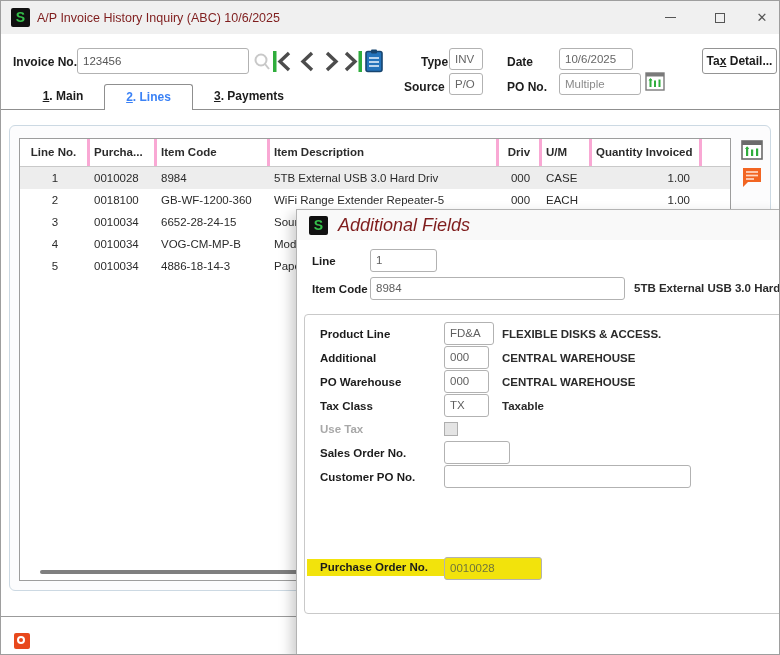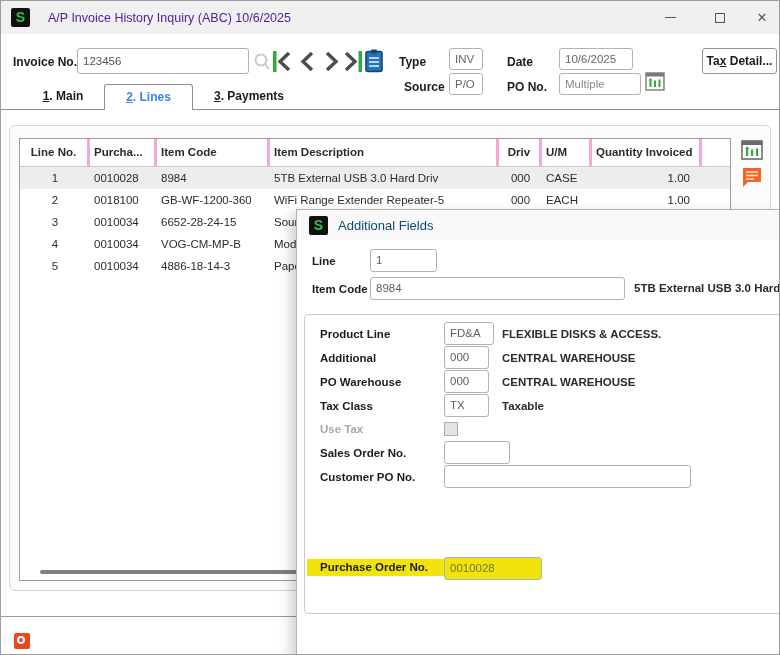--- a/index.html
+++ b/index.html
@@ -7,21 +7,21 @@
   .screen { position: relative; width: 780px; height: 655px; background: #fff;
             border: 1px solid #9e9e9e; overflow: hidden; }
 
   
   .titlebar { position: absolute; left: 0; top: 0; width: 100%; height: 33px;
               background: #f0f0f0; display: flex; align-items: center; }
   .sage-icon { width: 19px; height: 19px; background: #101010; border-radius: 2px;
                color: #35c04a; font-weight: bold; font-size: 14px; text-align: center;
                line-height: 19px; }
   .titlebar .sage-icon { margin-left: 10px; }
-  .win-title { margin-left: 18px; font-size: 12.5px; color: #4c1d95; }
+  .win-title { margin-left: 7px; font-size: 12.5px; color: #7f1d1d; }
   .winbtn { position: absolute; top: 0; width: 34px; height: 33px; display: flex;
             align-items: center; justify-content: center; color: #555; }
   .wb-min { right: 92px; } .wb-max { right: 42px; } .wb-close { right: 0; font-size: 13px; }
   .minbar { width: 11px; height: 1.5px; background: #555; display: block; }
   .maxsq { width: 10px; height: 10px; border: 1.2px solid #555; display: block; }
 
   
   .lbl { position: absolute; font-size: 12px; font-weight: 600; color: #1c1c1c; white-space: nowrap; }
   .field { position: absolute; border: 1px solid #b2b2b2; border-radius: 3px; background: #fff;
            font-size: 11.5px; color: #666; line-height: 20px; padding: 0 5px; height: 22px;
@@ -77,21 +77,21 @@
   .launcher span { position: absolute; left: 2.5px; top: 3px; width: 8px; height: 8px;
                    border: 2.2px solid #fff; border-radius: 50%; display: block; }
 
   
   .dialog { position: absolute; left: 295px; top: 208px; width: 485px; height: 447px;
             background: #fff; border: 1px solid #b3b3b3; z-index: 10; overflow: hidden;
             box-shadow: -5px 5px 12px rgba(0,0,0,.20); }
   .dlg-titlebar { position: absolute; left: 0; top: 0; width: 100%; height: 30px;
                   background: #f9f9f9; display: flex; align-items: center; }
   .dlg-titlebar .sage-icon { margin-left: 12px; }
-  .dlg-title { margin-left: 10px; font-size: 13px; color: #0c4a6e; }
+  .dlg-title { margin-left: 10px; font-size: 18px; color: #7f1d1d; font-style: italic; }
   .dlbl { position: absolute; font-size: 11.5px; font-weight: 600; color: #1c1c1c; white-space: nowrap; }
   .dfield { position: absolute; border: 1px solid #b2b2b2; border-radius: 3px; background: #fff;
             font-size: 11.5px; color: #5f5f5f; line-height: 21px; padding: 0 5px; height: 23px;
             white-space: nowrap; }
   .ddesc { position: absolute; font-size: 11.5px; font-weight: 600; color: #2b2b2b;
            white-space: nowrap; overflow: hidden; }
   .dlg-group { position: absolute; left: 7px; top: 104px; width: 520px; height: 300px;
                border: 1px solid #c9c9c9; border-radius: 4px; }
   .dis-lbl { color: #a8a8a8; }
   .checkbox { position: absolute; left: 147px; top: 212px; width: 14px; height: 14px;
@@ -141,21 +141,21 @@
     <rect x="17.5" y="1" width="3.5" height="21" fill="#2fad3c"></rect>
   </svg>
   <svg class="icon-abs" style="left:364px;top:48px" width="18" height="24" viewBox="0 0 18 24">
     <rect x="1" y="2.5" width="16" height="20" rx="2" fill="#2473bb" stroke="#17456f" stroke-width="1.6"></rect>
     <rect x="6" y="0.5" width="6" height="4" rx="1" fill="#17456f"></rect>
     <line x1="4" y1="9" x2="14" y2="9" stroke="#d7e8f7" stroke-width="1.7"></line>
     <line x1="4" y1="13" x2="14" y2="13" stroke="#d7e8f7" stroke-width="1.7"></line>
     <line x1="4" y1="17" x2="14" y2="17" stroke="#d7e8f7" stroke-width="1.7"></line>
   </svg>
 
-  <span class="lbl" style="left:398px;top:54px">Type</span>
+  <span class="lbl" style="left:420px;top:54px">Type</span>
   <div class="field" style="left:448px;top:47px;width:34px;text-align:left">INV</div>
   <span class="lbl" style="left:403px;top:79px">Source</span>
   <div class="field" style="left:448px;top:72px;width:34px">P/O</div>
 
   <span class="lbl" style="left:506px;top:54px">Date</span>
   <div class="field" style="left:558px;top:47px;width:74px">10/6/2025</div>
   <span class="lbl" style="left:506px;top:79px">PO No.</span>
   <div class="field" style="left:558px;top:72px;width:82px;color:#8a8a8a">Multiple</div>
   <svg class="icon-abs" style="left:644px;top:71px" width="20" height="19" viewBox="0 0 20 19">
     <rect x="1" y="1" width="18" height="17" fill="#fff" stroke="#7a7a7a" stroke-width="1.4"></rect>

